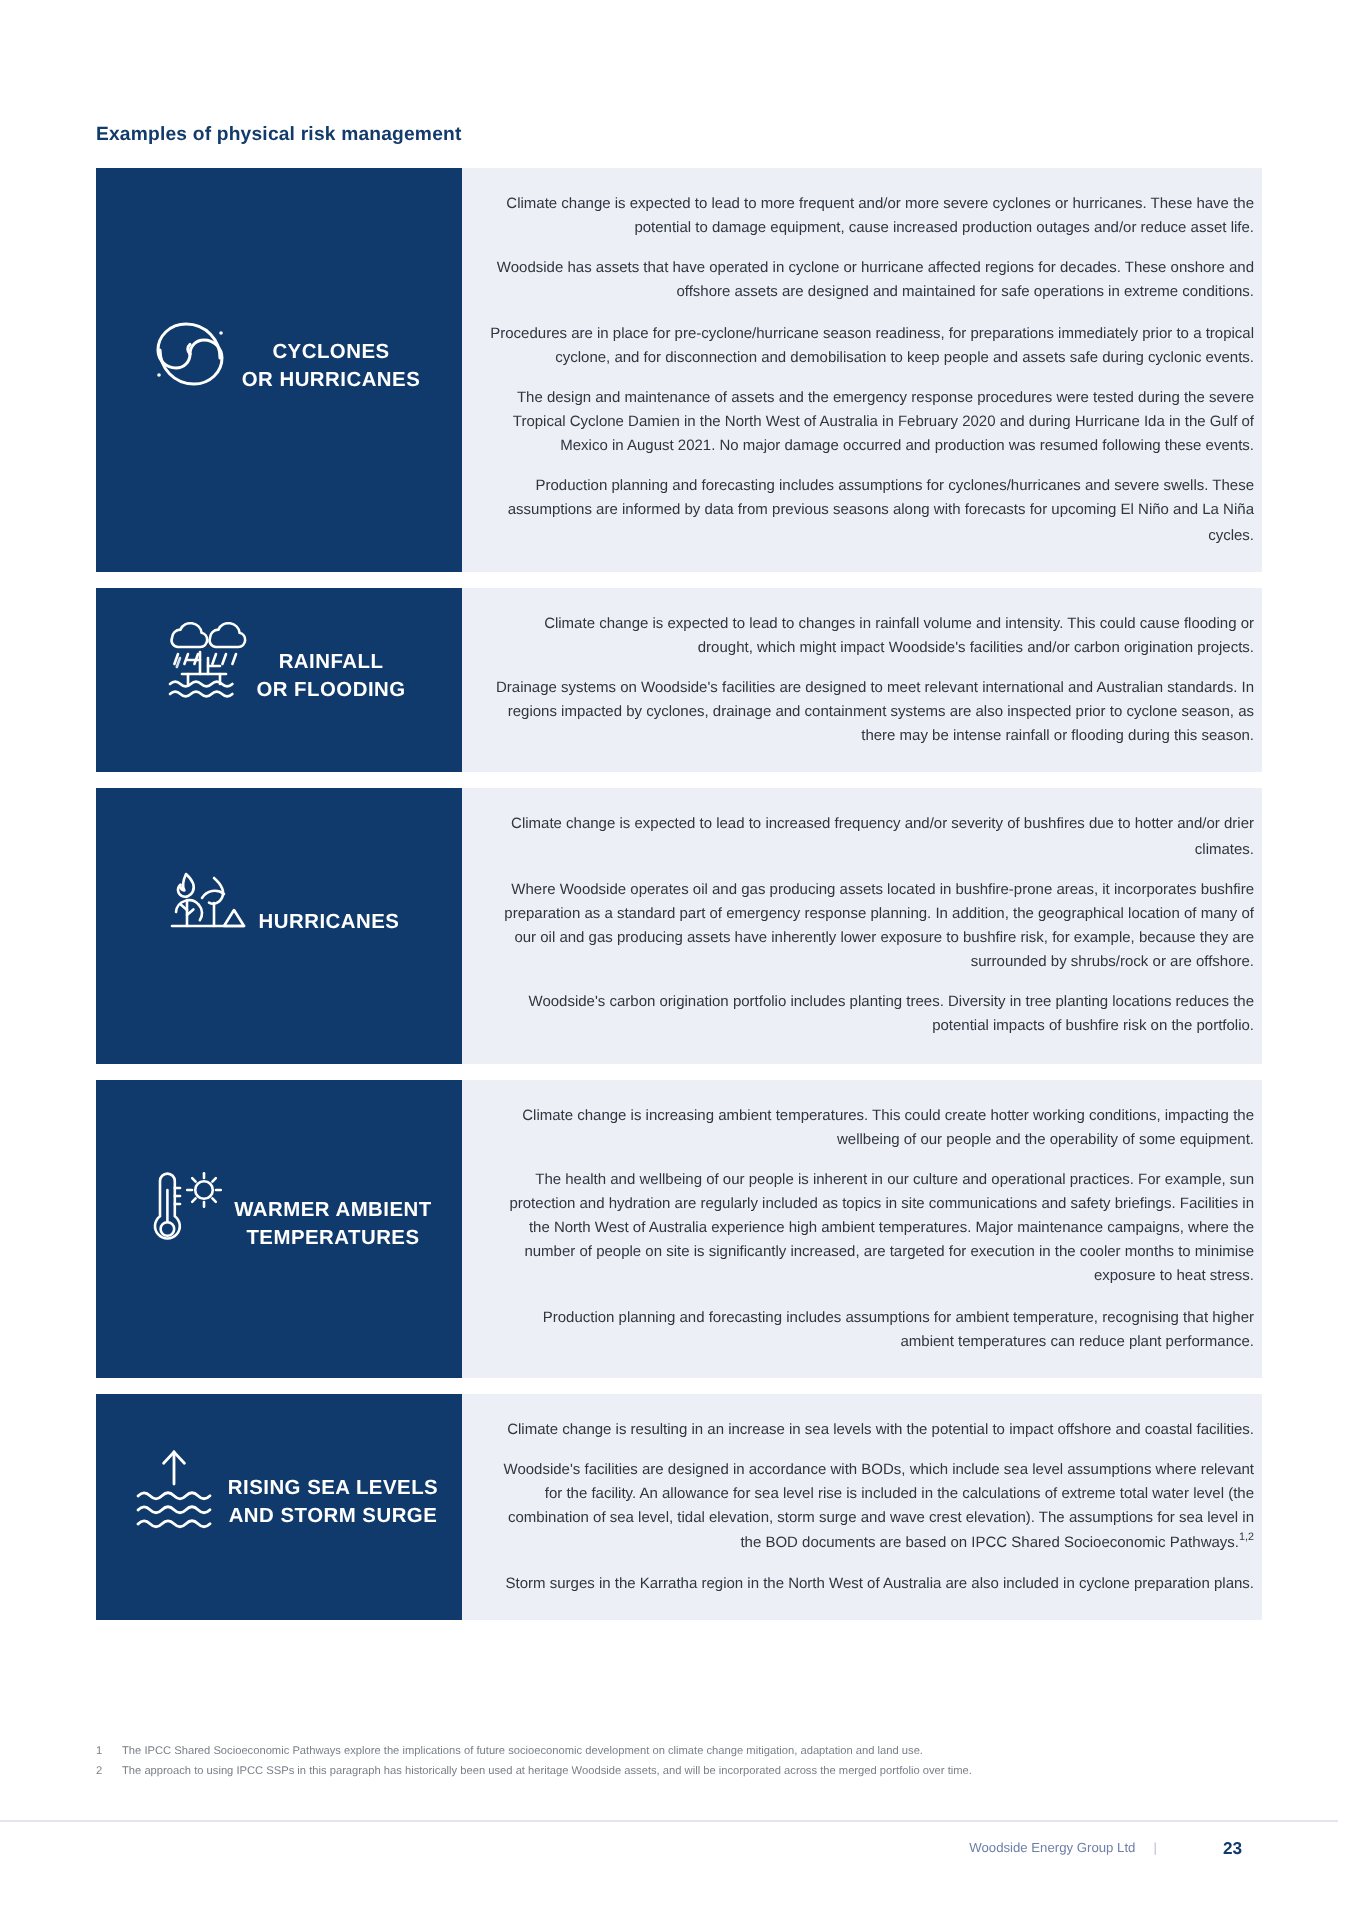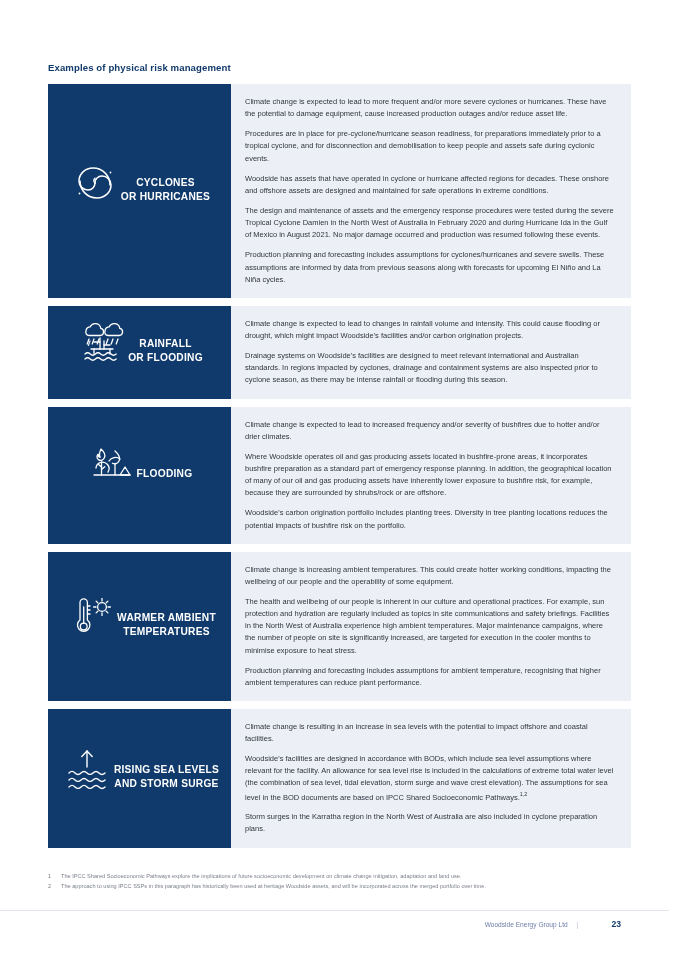--- a/index.html
+++ b/index.html
@@ -61,21 +61,22 @@
     font-weight: bold;
     line-height: 1.38;
     text-align: center;
     letter-spacing: 0.25px;
   }
   .panel-label .ln { display: block; }
 
   .content {
     flex: 1 1 auto;
     background: #EDEFF6;
-    padding: 12px 16px 12px 14px;
+    padding: 12px 4px 12px 14px;
+    text-align: right;
   }
   .content p {
     font-size: 7.5px;
     line-height: 1.62;
     color: #2F3640;
     margin-bottom: 8px;
   }
   .content p:last-child { margin-bottom: 0; }
   .content sup { font-size: 5.4px; vertical-align: super; }
 
@@ -146,22 +147,22 @@
             </g>
           </svg>
         </span>
         <span class="panel-label">
           <span class="ln">CYCLONES</span>
           <span class="ln">OR HURRICANES</span>
         </span>
       </div>
       <div class="content">
         <p>Climate change is expected to lead to more frequent and/or more severe cyclones or hurricanes. These have the potential to damage equipment, cause increased production outages and/or reduce asset life.</p>
+        <p>Woodside has assets that have operated in cyclone or hurricane affected regions for decades. These onshore and offshore assets are designed and maintained for safe operations in extreme conditions.</p>
         <p>Procedures are in place for pre-cyclone/hurricane season readiness, for preparations immediately prior to a tropical cyclone, and for disconnection and demobilisation to keep people and assets safe during cyclonic events.</p>
-        <p>Woodside has assets that have operated in cyclone or hurricane affected regions for decades. These onshore and offshore assets are designed and maintained for safe operations in extreme conditions.</p>
         <p>The design and maintenance of assets and the emergency response procedures were tested during the severe Tropical Cyclone Damien in the North West of Australia in February 2020 and during Hurricane Ida in the Gulf of Mexico in August 2021. No major damage occurred and production was resumed following these events.</p>
         <p>Production planning and forecasting includes assumptions for cyclones/hurricanes and severe swells. These assumptions are informed by data from previous seasons along with forecasts for upcoming El Niño and La Niña cycles.</p>
       </div>
     </div>
 
     <div class="row">
       <div class="panel">
         <span class="panel-icon">
           <svg width="52" height="48" viewBox="0 0 52 48">
             <g fill="none" stroke="#ffffff" stroke-width="1.3" stroke-linecap="round">
@@ -210,21 +211,21 @@
               <path d="M14.5 18 v13"></path>
               <path d="M14.5 23 l-3 -2.6"></path>
               <path d="M14.5 25.5 l3.2 -2.8"></path>
               <path d="M28 19.5 v11.5"></path>
               <path d="M33 31 l5 -8 l5 8 Z"></path>
               <path d="M7 31 h36"></path>
             </g>
           </svg>
         </span>
         <span class="panel-label">
-          <span class="ln">FLOODING</span>
+          <span class="ln">HURRICANES</span>
         </span>
       </div>
       <div class="content">
         <p>Climate change is expected to lead to increased frequency and/or severity of bushfires due to hotter and/or drier climates.</p>
         <p>Where Woodside operates oil and gas producing assets located in bushfire-prone areas, it incorporates bushfire preparation as a standard part of emergency response planning. In addition, the geographical location of many of our oil and gas producing assets have inherently lower exposure to bushfire risk, for example, because they are surrounded by shrubs/rock or are offshore.</p>
         <p>Woodside's carbon origination portfolio includes planting trees. Diversity in tree planting locations reduces the potential impacts of bushfire risk on the portfolio.</p>
       </div>
     </div>
 
     <div class="row">

